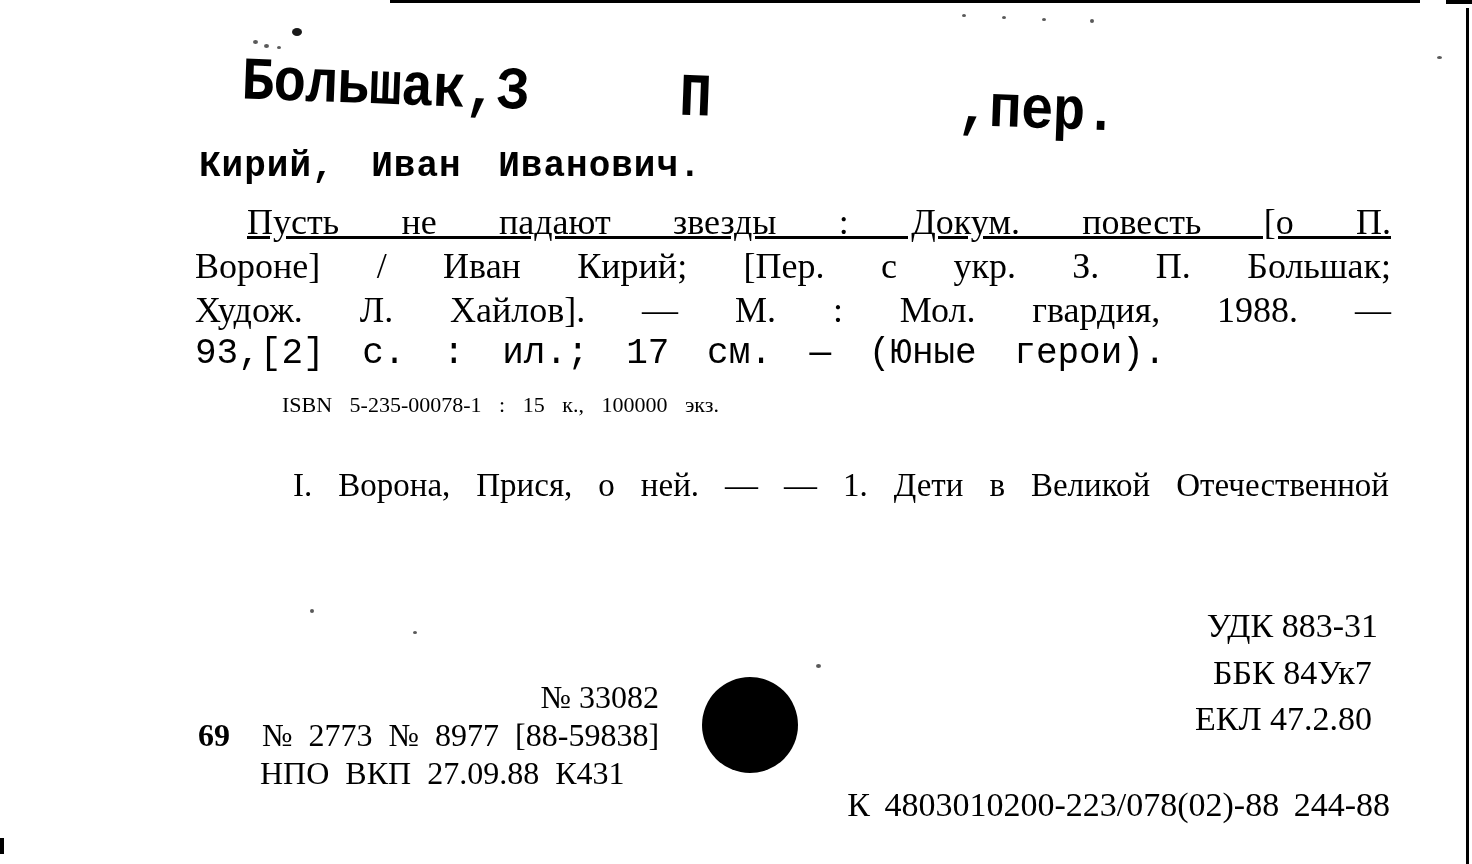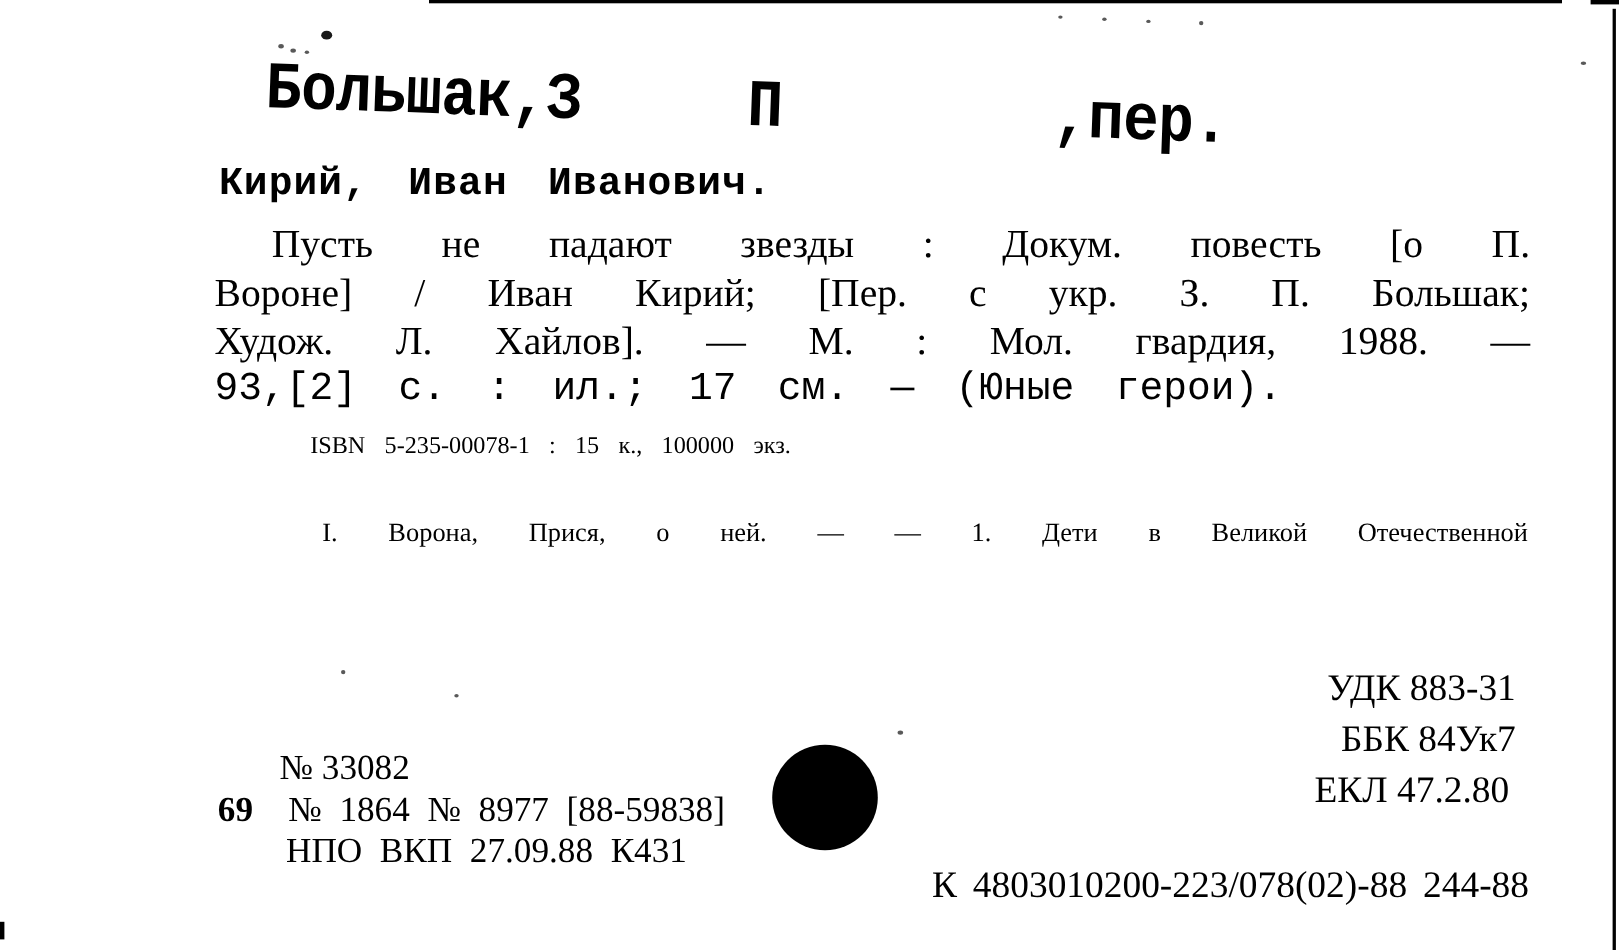--- a/index.html
+++ b/index.html
@@ -45,52 +45,52 @@
     letter-spacing: 1px; word-spacing: 14px;
     white-space: nowrap;
   }
 
   .description {
     position: absolute; left: 195px; top: 200px;
     width: 1196px;
     font-size: 36px; line-height: 44px;
   }
   .jline { text-align: justify; text-align-last: justify; }
-  .desc-first { text-indent: 52px; }
+  .desc-first { text-indent: 52px; text-decoration: underline; }
   .desc-last  { word-spacing: 16px; font-family: Liberation Mono, monospace; }
 
   .isbn-line {
     position: absolute; left: 282px; top: 392px;
     font-size: 22px; word-spacing: 12px; white-space: nowrap;
   }
 
   .tracings {
     position: absolute; left: 203px; top: 464px;
     width: 1186px;
-    font-size: 24px; line-height: 43px;
+    font-size: 33px; line-height: 43px;
   }
   .trac-first { text-indent: 90px; }
   .trac-last  { word-spacing: 10px; }
 
   .classification {
     position: absolute; right: 94px; top: 602px;
-    text-align: right; font-size: 34px; line-height: 47px;
+    text-align: center; font-size: 34px; line-height: 47px;
     white-space: nowrap;
     margin-left: 16px;
   }
   .ekl-number {
     position: absolute; right: 100px; top: 700px;
     font-size: 34px; white-space: nowrap;
   }
 
   .accession {
     position: absolute; left: 198px; top: 678px;
     font-size: 32px; line-height: 38px; white-space: nowrap;
   }
-  .acc-line-1 { margin-left: 56px; }
+  .acc-line-1 { margin-left: 56px; text-align: right; }
   .acc-line-2 { word-spacing: 8px; }
   .acc-line-3 { margin-left: 62px; word-spacing: 8px; }
   .acc-prefix { font-weight: 700; margin-right: 32px; }
 
   .stamp-dot {
     position: absolute; left: 702px; top: 677px;
     width: 96px; height: 96px;
     border-radius: 50%;
     background: #000000;
   }
@@ -145,21 +145,21 @@
   </div>
 
   <div class="classification">
     <div>УДК 883-31</div>
     <div>ББК 84Ук7</div>
   </div>
   <div class="ekl-number">ЕКЛ 47.2.80</div>
 
   <div class="accession">
     <div class="acc-line-1">№ 33082</div>
-    <div class="acc-line-2"><span class="acc-prefix">69</span><span>№ 1864 № 8977 [88-59838]</span></div>
+    <div class="acc-line-2"><span class="acc-prefix">69</span><span>№ 2773 № 8977 [88-59838]</span></div>
     <div class="acc-line-3">НПО ВКП 27.09.88 К431</div>
   </div>
 
   <div class="stamp-dot"></div>
 
   <div class="index-line">К 4803010200-223/078(02)-88 244-88</div>
 
 </div>
 
 </body></html>

